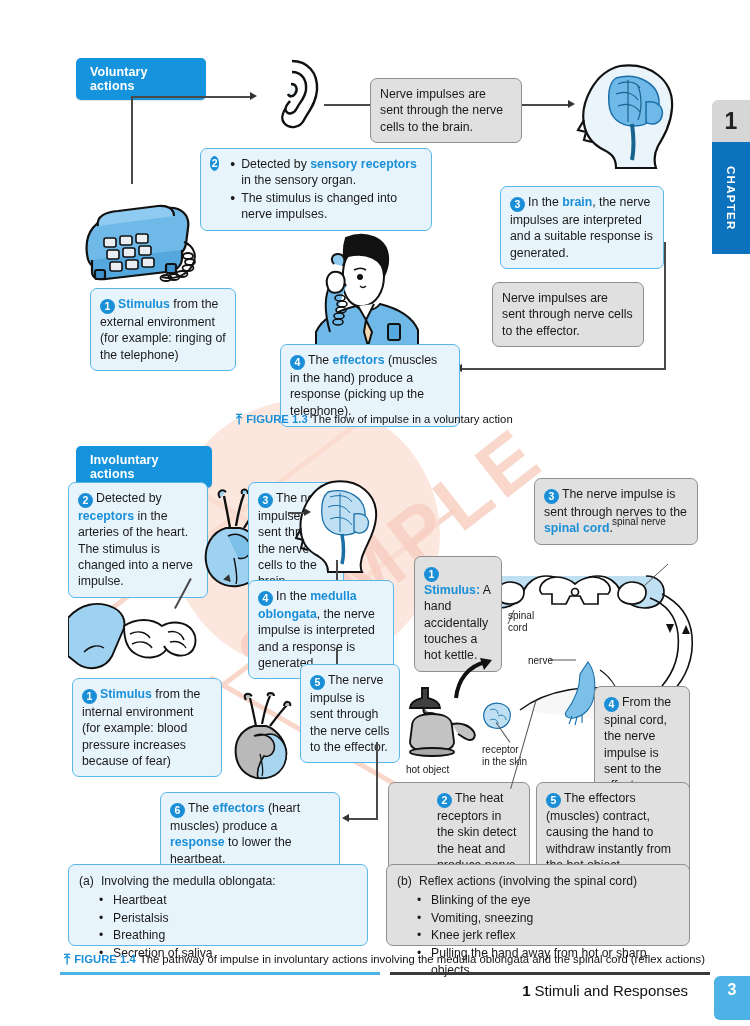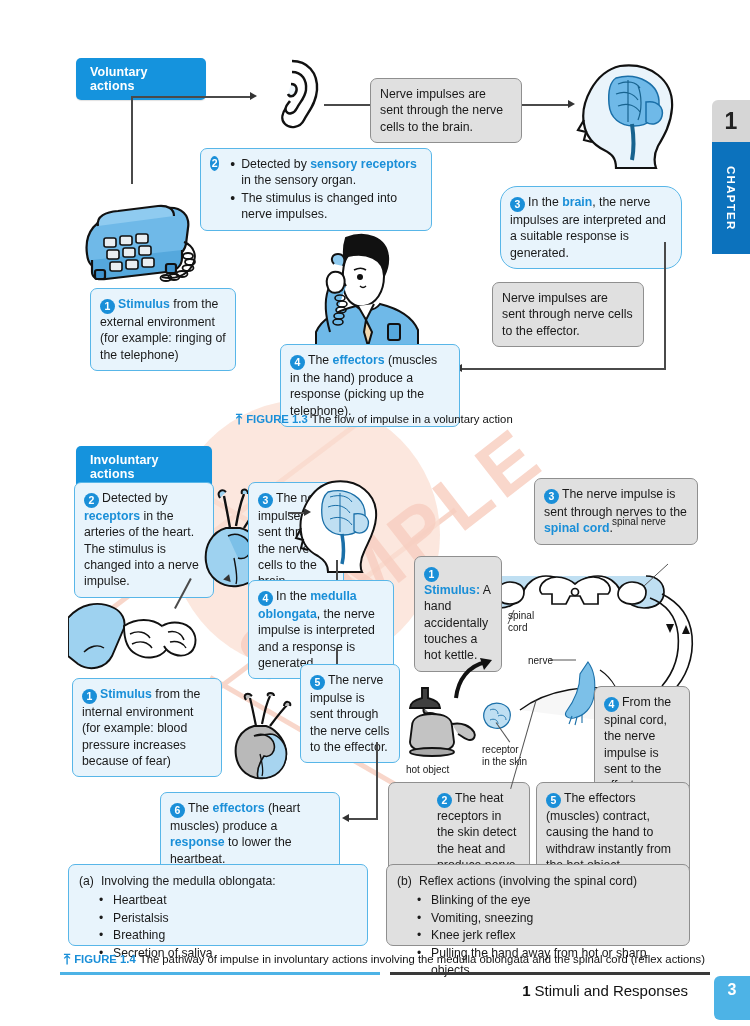--- a/index.html
+++ b/index.html
@@ -203,21 +203,21 @@
       <span class="badge">2</span>
       <ul class="bul" style="margin-top:0;">
         <li>
           <span>Detected by </span><span class="hl">sensory receptors</span><span> in the sensory organ.</span>
         </li>
         <li>The stimulus is changed into nerve impulses.</li>
       </ul>
     </div>
   </div>
 
-  <div class="cal blue abs" style="left:500px;top:186px;width:182px;border-radius:17px;">
+  <div class="cal blue abs" style="left:500px;top:186px;width:164px;">
     <p>
       <span class="badge">3</span><span>In the </span><span class="hl">brain</span><span>, the nerve impulses are interpreted and a suitable response is generated.</span>
     </p>
   </div>
 
   <div class="cal gray abs" style="left:492px;top:282px;width:152px;">
     <p>Nerve impulses are sent through nerve cells to the effector.</p>
   </div>
 
   <div class="ln lnv" style="left:664px;top:242px;height:126px;"></div>
@@ -273,21 +273,21 @@
   </div>
 
   <div class="figcap abs" style="left:236px;top:412px;">
     <span class="chev">⤒</span>
     <span class="lbl">FIGURE 1.3</span>
     <span class="txt">The flow of impulse in a voluntary action</span>
   </div>
 
   <div class="pill abs" style="left:76px;top:446px;width:136px;height:27px;">Involuntary actions</div>
 
-  <div class="cal blue abs" style="left:74px;top:482px;width:140px;">
+  <div class="cal blue abs" style="left:68px;top:482px;width:140px;">
     <p>
       <span class="badge">2</span><span>Detected by </span><span class="hl">receptors</span><span> in the arteries of the heart. The stimulus is changed into a nerve impulse.</span>
     </p>
   </div>
 
   <svg class="ill" style="left:196px;top:488px;" width="80" height="105" viewBox="0 0 80 105">
     <g stroke="#111" stroke-width="2" fill="#9ed2f0">
       <path d="M30 40 C16 44 8 58 10 74 C12 90 26 100 42 98 C58 96 68 82 66 66 C64 52 54 42 44 40 Z"></path>
       <path d="M34 40 C32 28 30 18 28 8 M40 38 C42 26 44 16 48 6 M48 40 C54 30 60 22 66 16" fill="none" stroke-width="2.4"></path>
       <path d="M24 10 C20 4 26 0 30 4 M46 6 C44 0 52 0 52 6 M62 18 C62 10 70 12 68 18" fill="#9ed2f0"></path>

